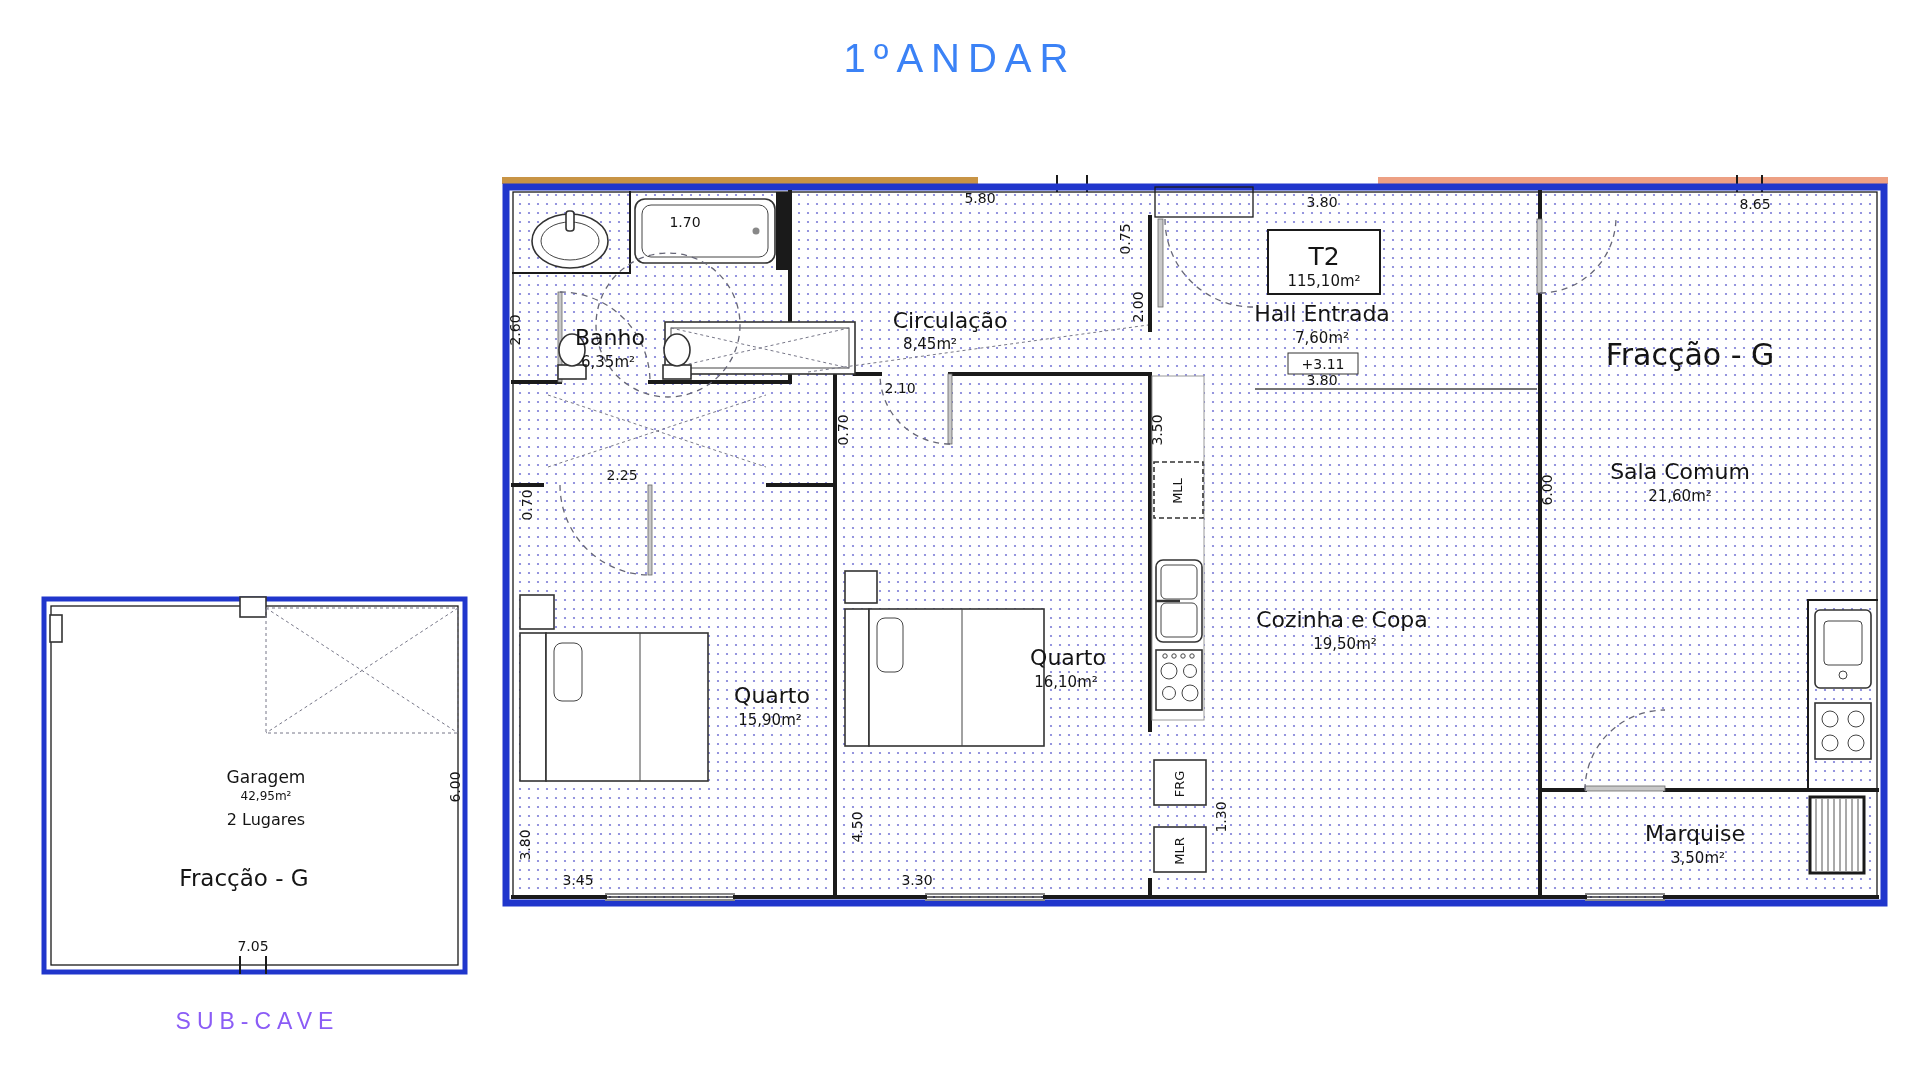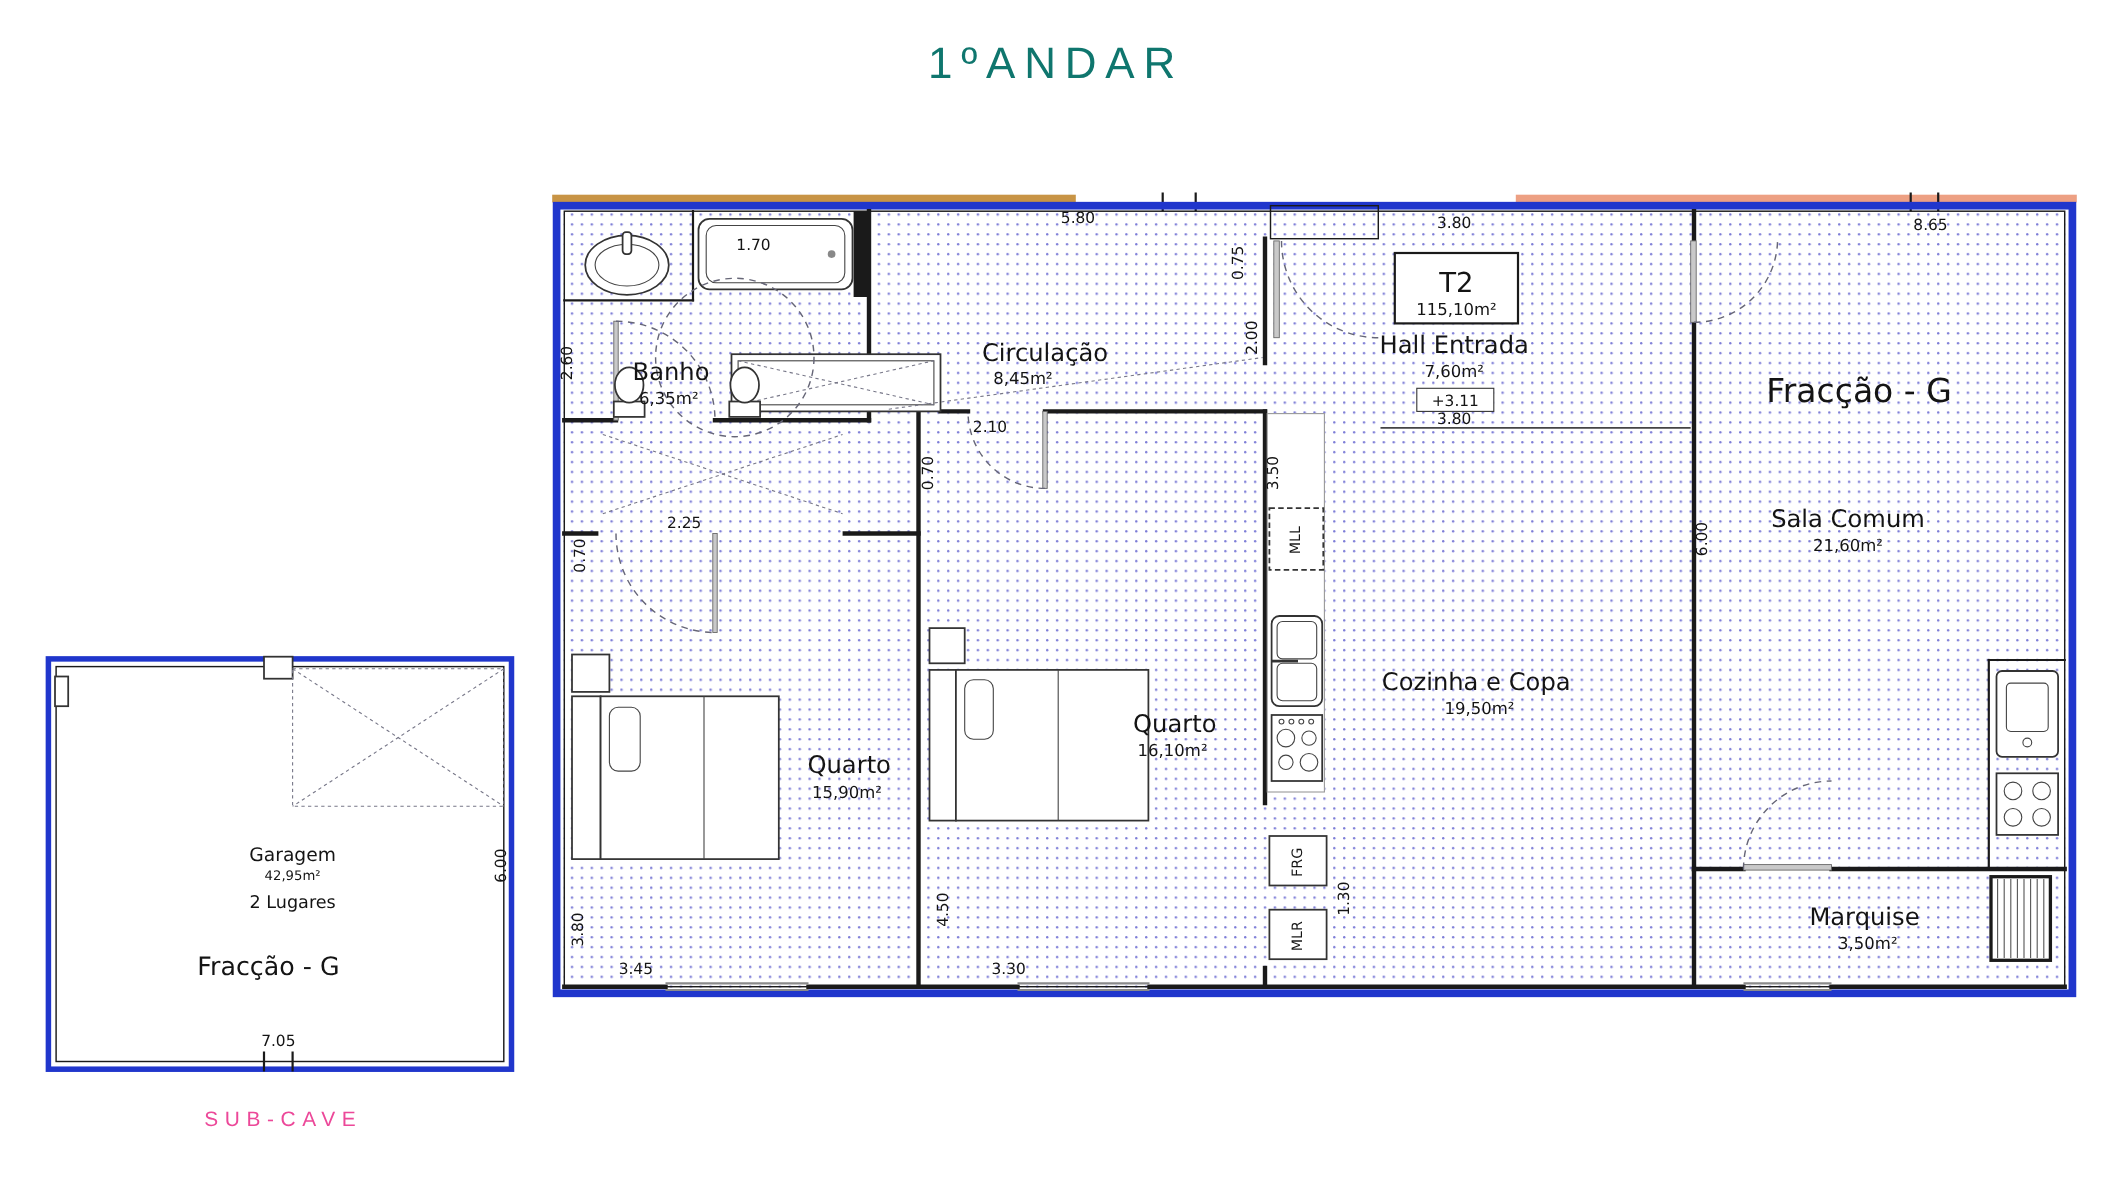--- a/index.html
+++ b/index.html
@@ -1,21 +1,21 @@
 <!DOCTYPE html>
 <html><head>
 <meta charset="utf-8">
 <style>
   html,body{margin:0;padding:0;background:#ffffff;width:1920px;height:1080px;overflow:hidden;
     font-family:"DejaVu Sans",sans-serif;}
   .abs{position:absolute;}
-  #title{top:36px;left:0;width:1920px;text-align:center;color:#0f766e;
+  #title{top:36px;left:0;width:1920px;text-align:center;color:#3b82f6;
     font-size:40px;letter-spacing:8px;font-family:"Liberation Sans",sans-serif;}
-  #subcave-caption{top:1008px;left:40px;width:435px;text-align:center;color:#ec4899;
-    font-size:19px;letter-spacing:6px;font-family:"Liberation Sans",sans-serif;}
+  #subcave-caption{top:1008px;left:40px;width:435px;text-align:center;color:#8b5cf6;
+    font-size:23px;letter-spacing:6px;font-family:"Liberation Sans",sans-serif;}
   
   svg text{fill:#141414;}
   .w  {stroke:#1a1a1a;stroke-width:4;fill:none;stroke-linecap:square;}
   .w2 {stroke:#1a1a1a;stroke-width:2;fill:none;stroke-linecap:square;}
   .thin{stroke:#1a1a1a;stroke-width:1.3;fill:none;}
   .fix{stroke:#333;stroke-width:1.6;fill:#fff;}
   .fixthin{stroke:#444;stroke-width:1;fill:none;}
   .dash{stroke:#667;stroke-width:1.3;fill:none;stroke-dasharray:6 5;}
   .dashthin{stroke:#778;stroke-width:1;fill:none;stroke-dasharray:3 3;}
   .win{stroke:#8a8a8a;stroke-width:2;fill:none;}

